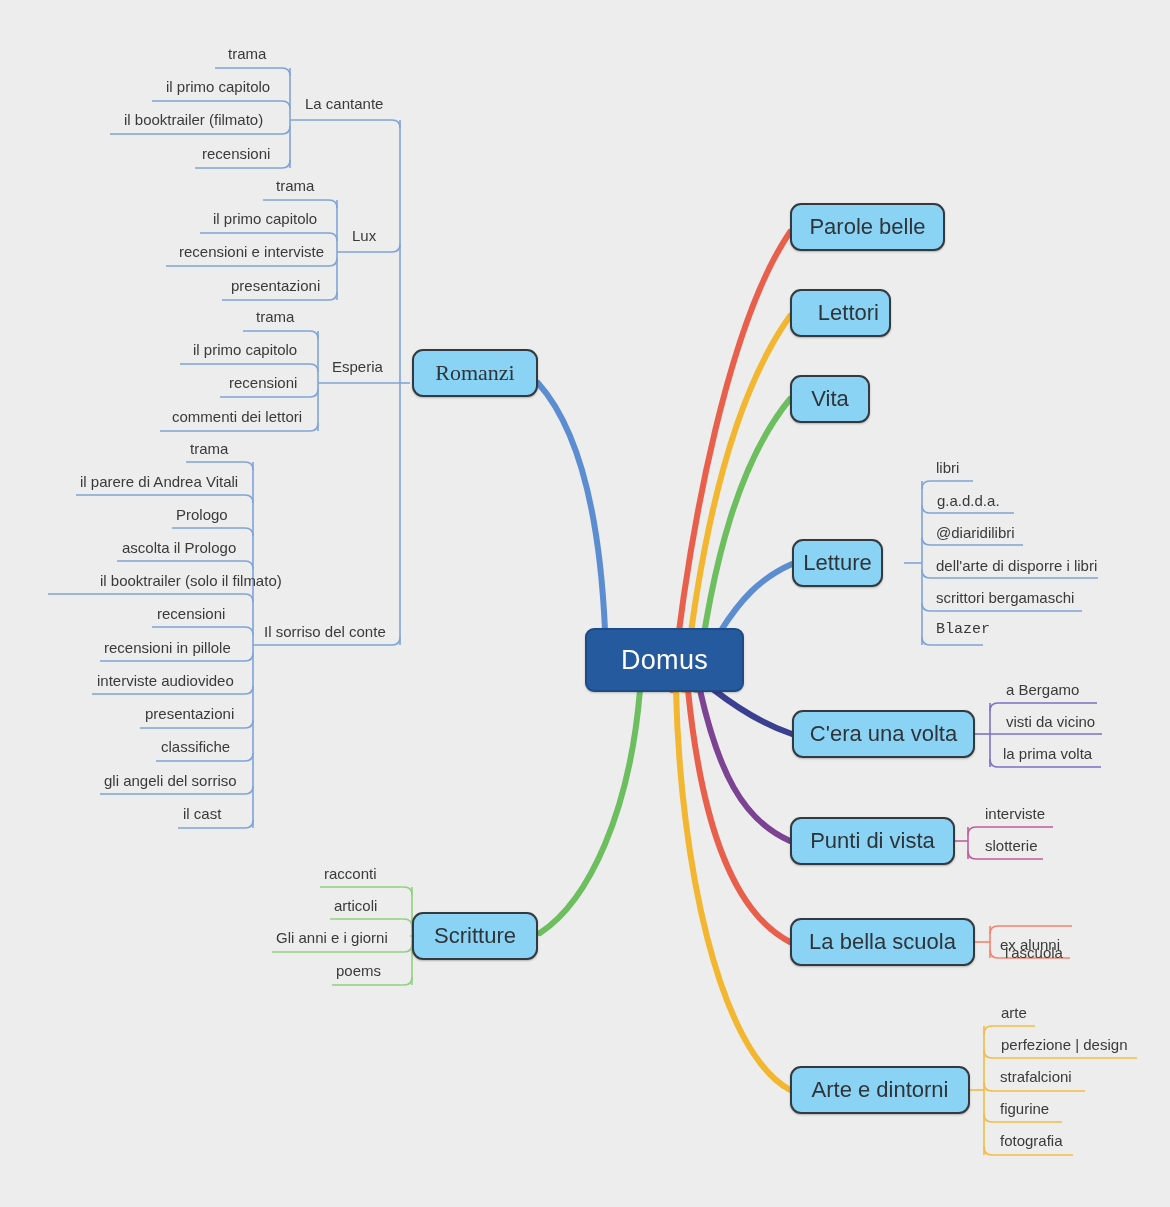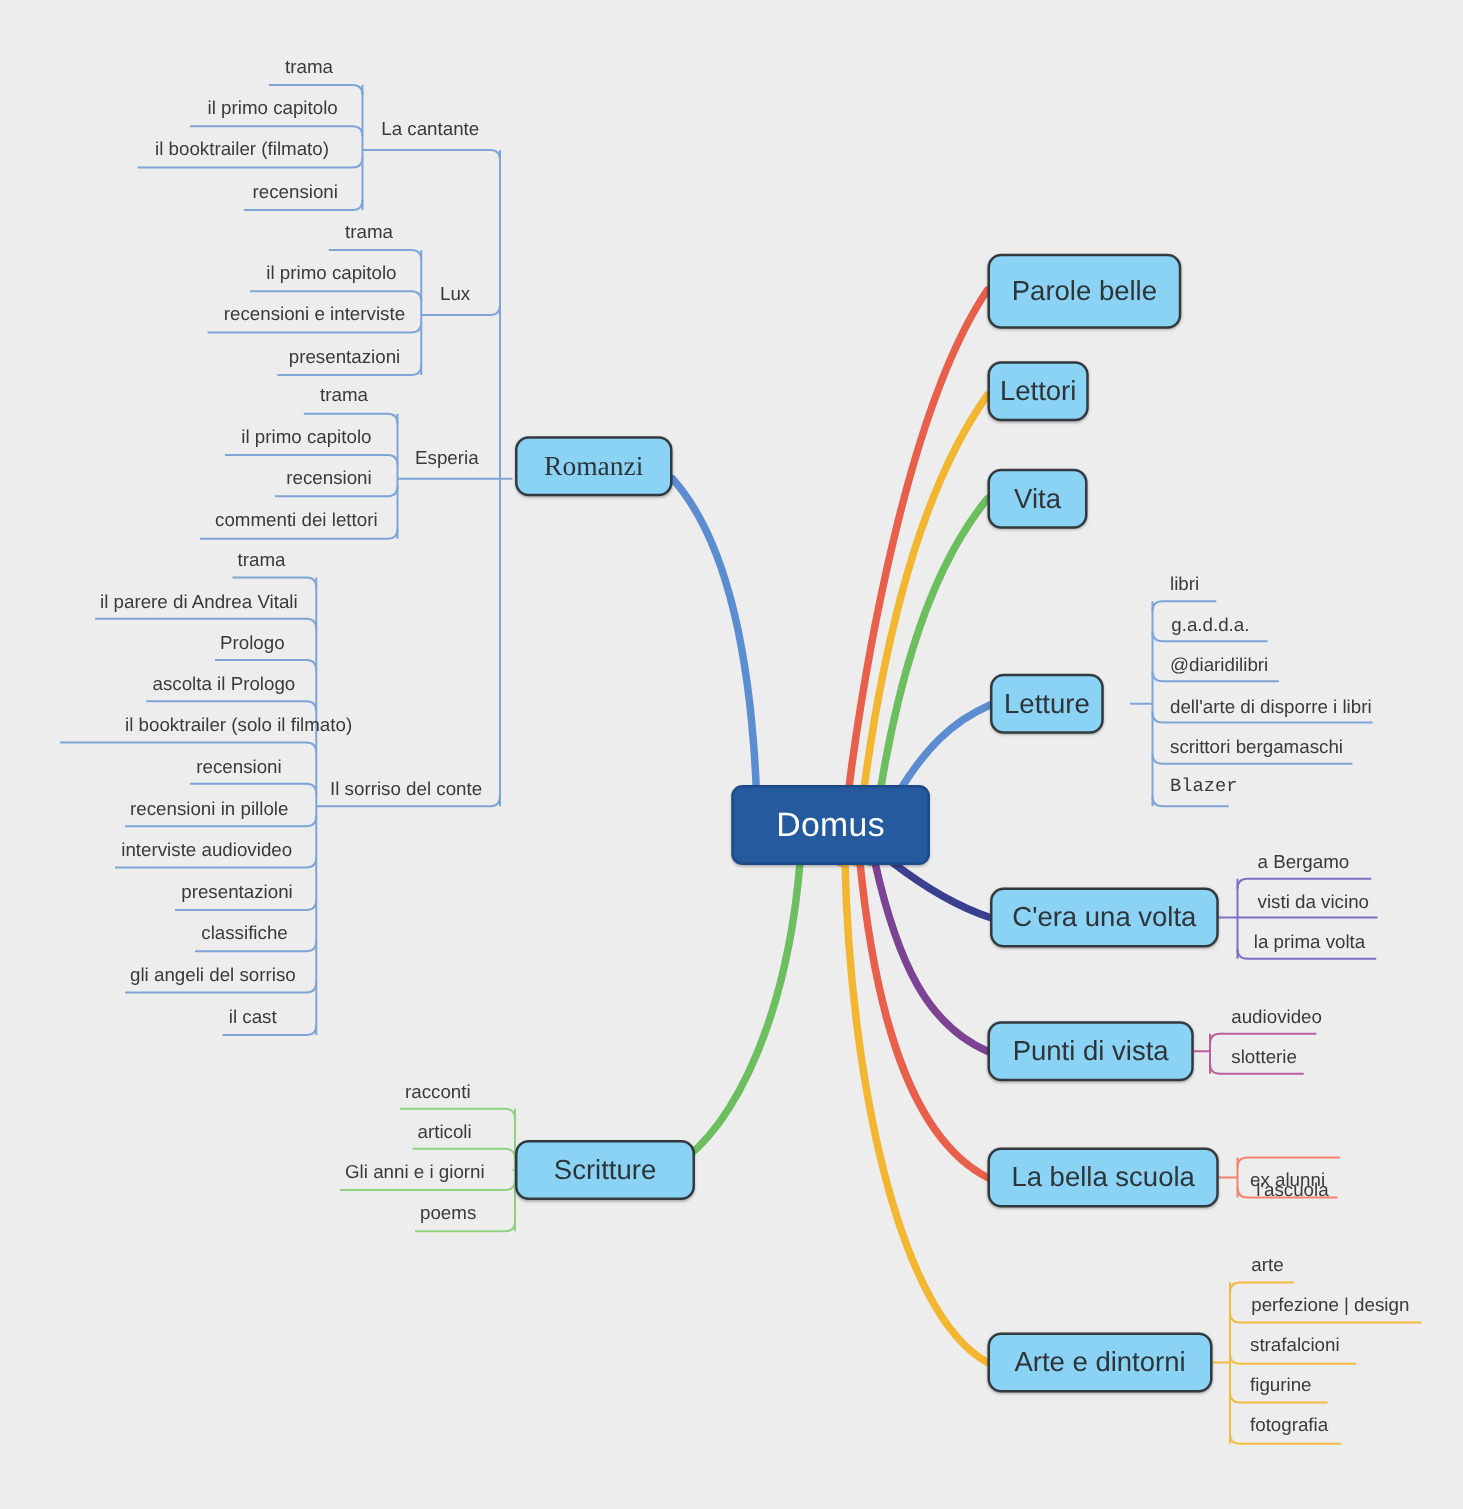--- a/index.html
+++ b/index.html
@@ -163,29 +163,29 @@
 </svg>
 
 <div class="root-node" style="left:585px;top:628px;width:155px;height:60px;">
   <span>Domus</span>
 </div>
 
 <div class="l1-node" style="left:412px;top:349px;width:126px;height:48px;font-family:Liberation Serif, serif;">
   <span>Romanzi</span>
 </div>
 
-<div class="l1-node" style="left:412px;top:912px;width:144px;height:48px;">
+<div class="l1-node" style="left:412px;top:912px;width:126px;height:48px;">
   <span>Scritture</span>
 </div>
 
-<div class="l1-node" style="left:790px;top:203px;width:155px;height:60px;">
+<div class="l1-node" style="left:790px;top:203px;width:155px;height:48px;">
   <span>Parole belle</span>
 </div>
 
-<div class="l1-node" style="left:790px;top:289px;width:81px;height:48px;">
+<div class="l1-node" style="left:790px;top:289px;width:101px;height:48px;justify-content:flex-end;">
   <span>Lettori</span>
 </div>
 
 <div class="l1-node" style="left:790px;top:375px;width:80px;height:48px;">
   <span>Vita</span>
 </div>
 
 <div class="l1-node" style="left:792px;top:539px;width:91px;height:48px;">
   <span>Letture</span>
 </div>
@@ -294,21 +294,21 @@
   <span>Blazer</span></div>
 
 <div class="lbl" style="left:1006px;top:682px;">
   <span>a Bergamo</span></div>
 <div class="lbl" style="left:1006px;top:714px;">
   <span>visti da vicino</span></div>
 <div class="lbl" style="left:1003px;top:746px;">
   <span>la prima volta</span></div>
 
 <div class="lbl" style="left:985px;top:806px;">
-  <span>audiovideo</span></div>
+  <span>interviste</span></div>
 <div class="lbl" style="left:985px;top:838px;">
   <span>slotterie</span></div>
 
 <div class="lbl" style="left:1005px;top:905px;margin-top:40px;">
   <span>l'ascuola</span></div>
 <div class="lbl" style="left:1000px;top:937px;">
   <span>ex alunni</span></div>
 
 <div class="lbl" style="left:1001px;top:1005px;">
   <span>arte</span></div>

